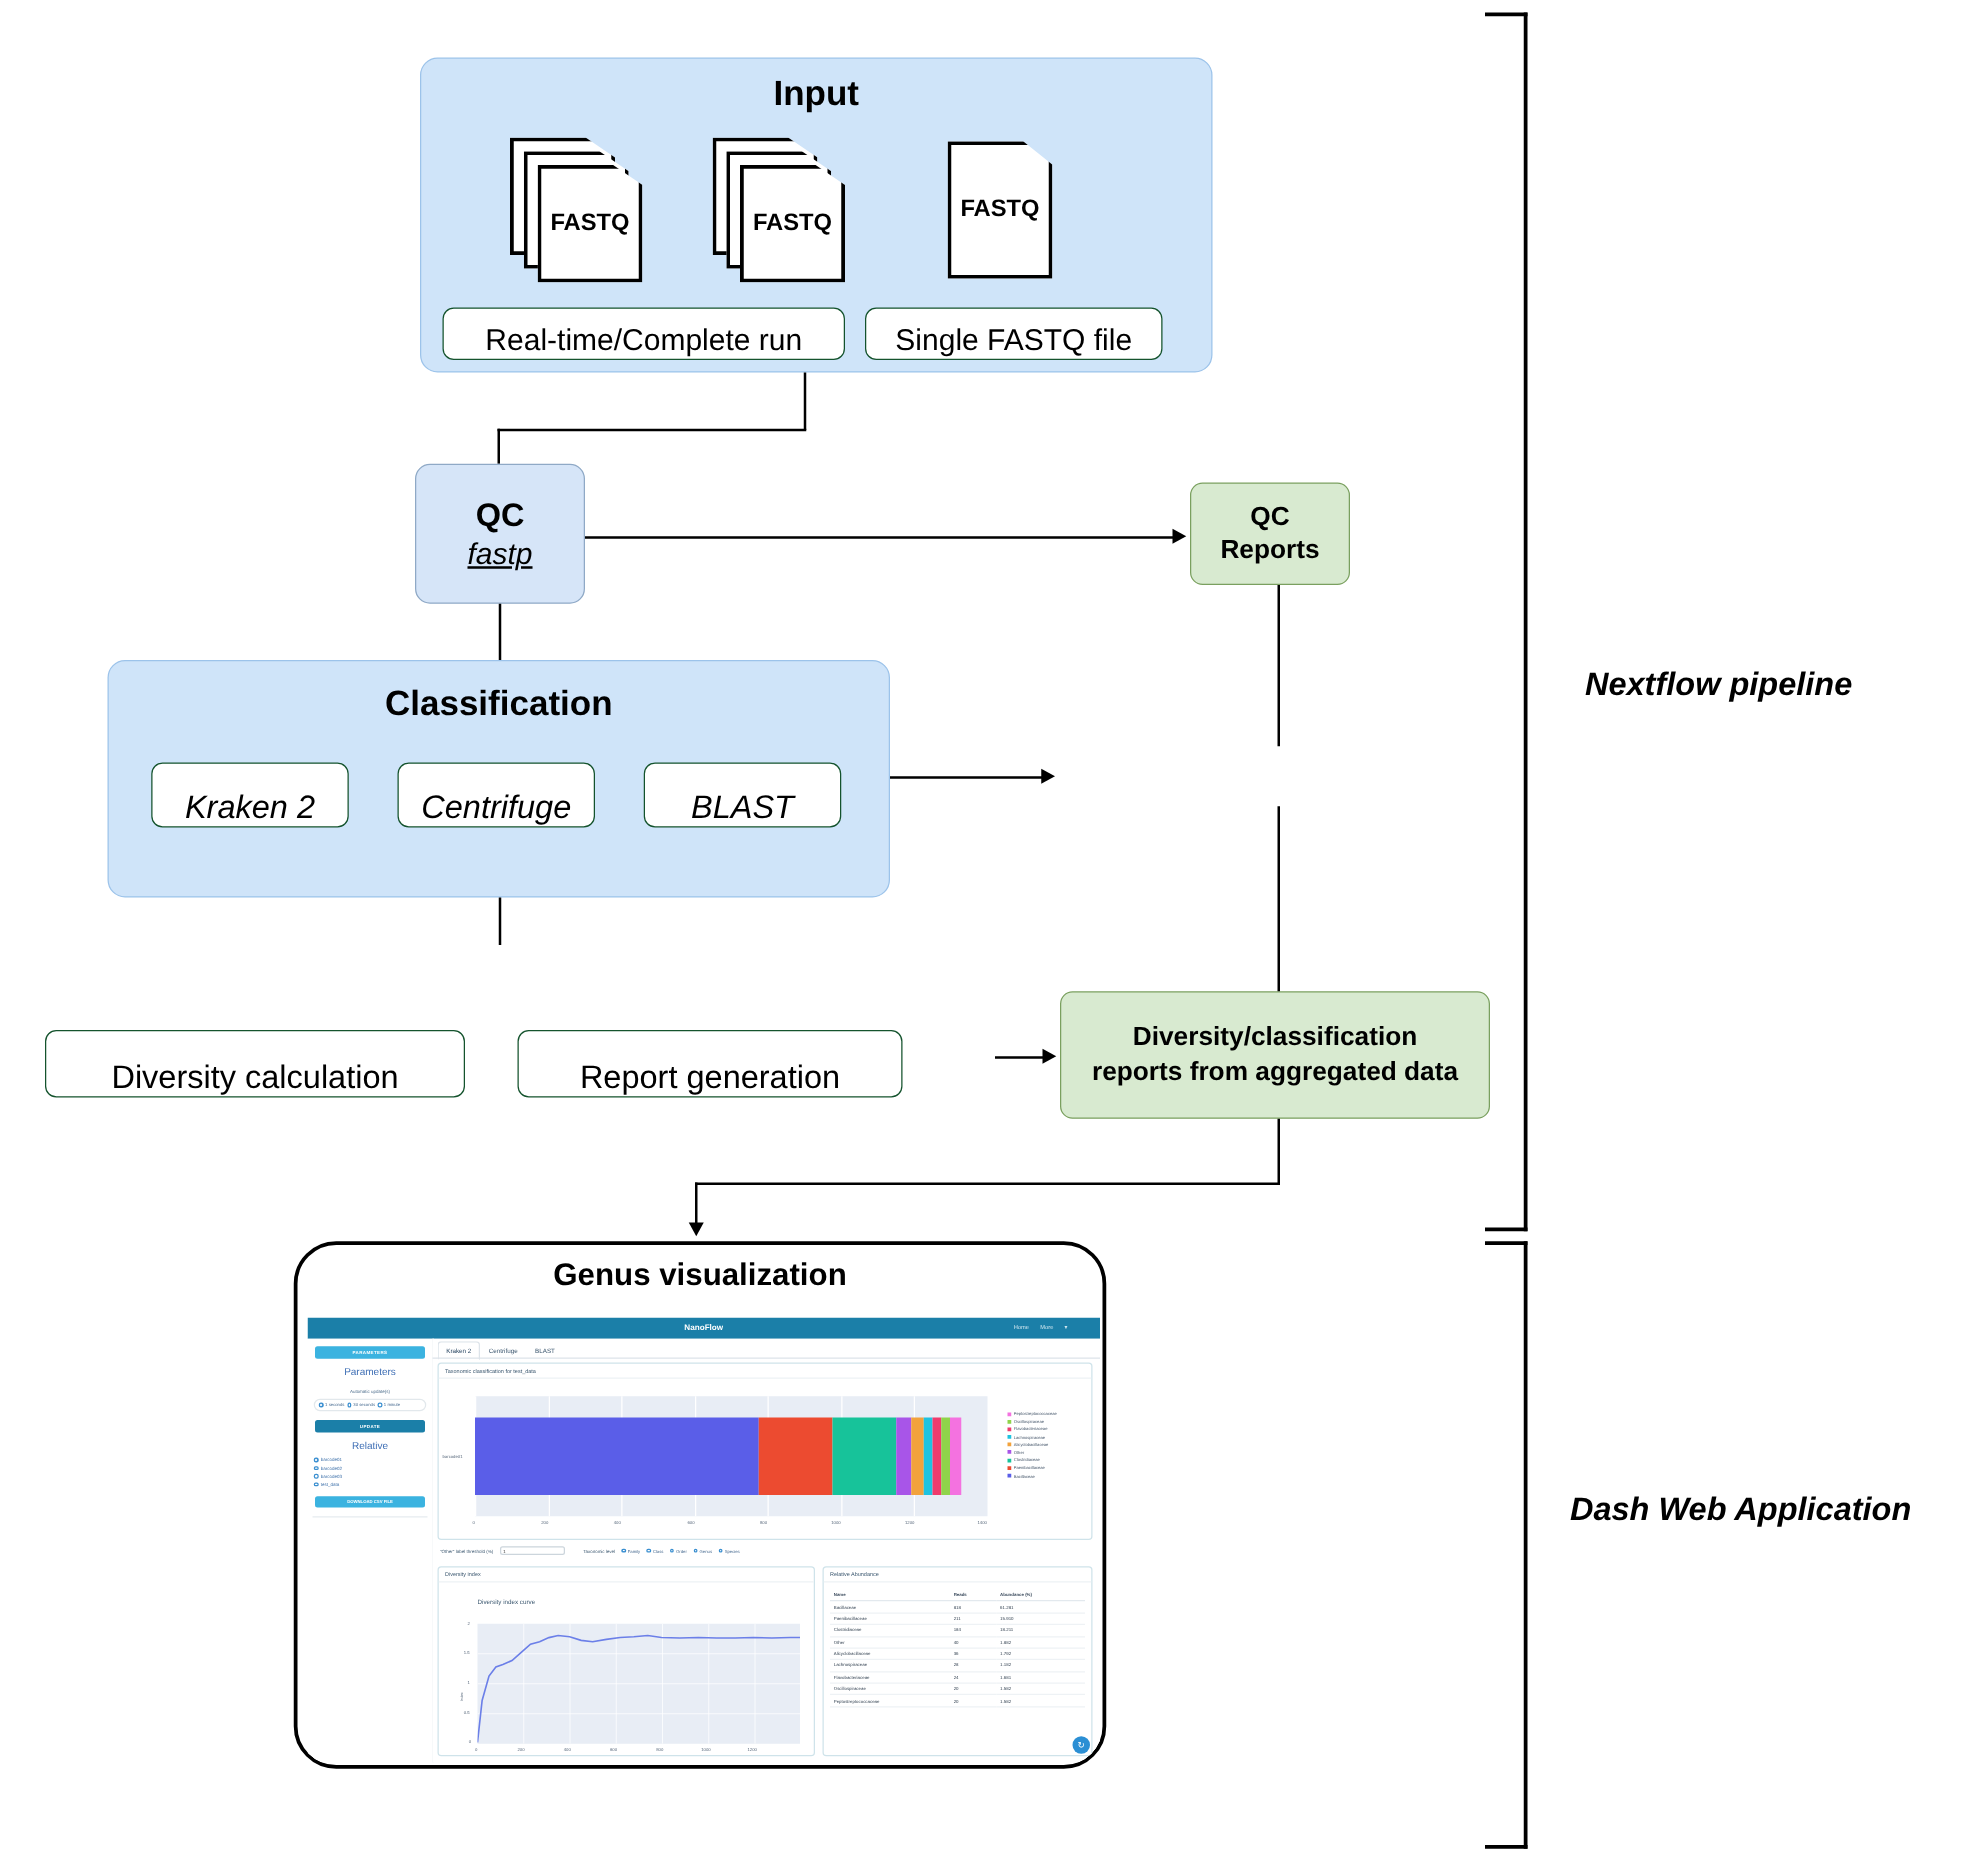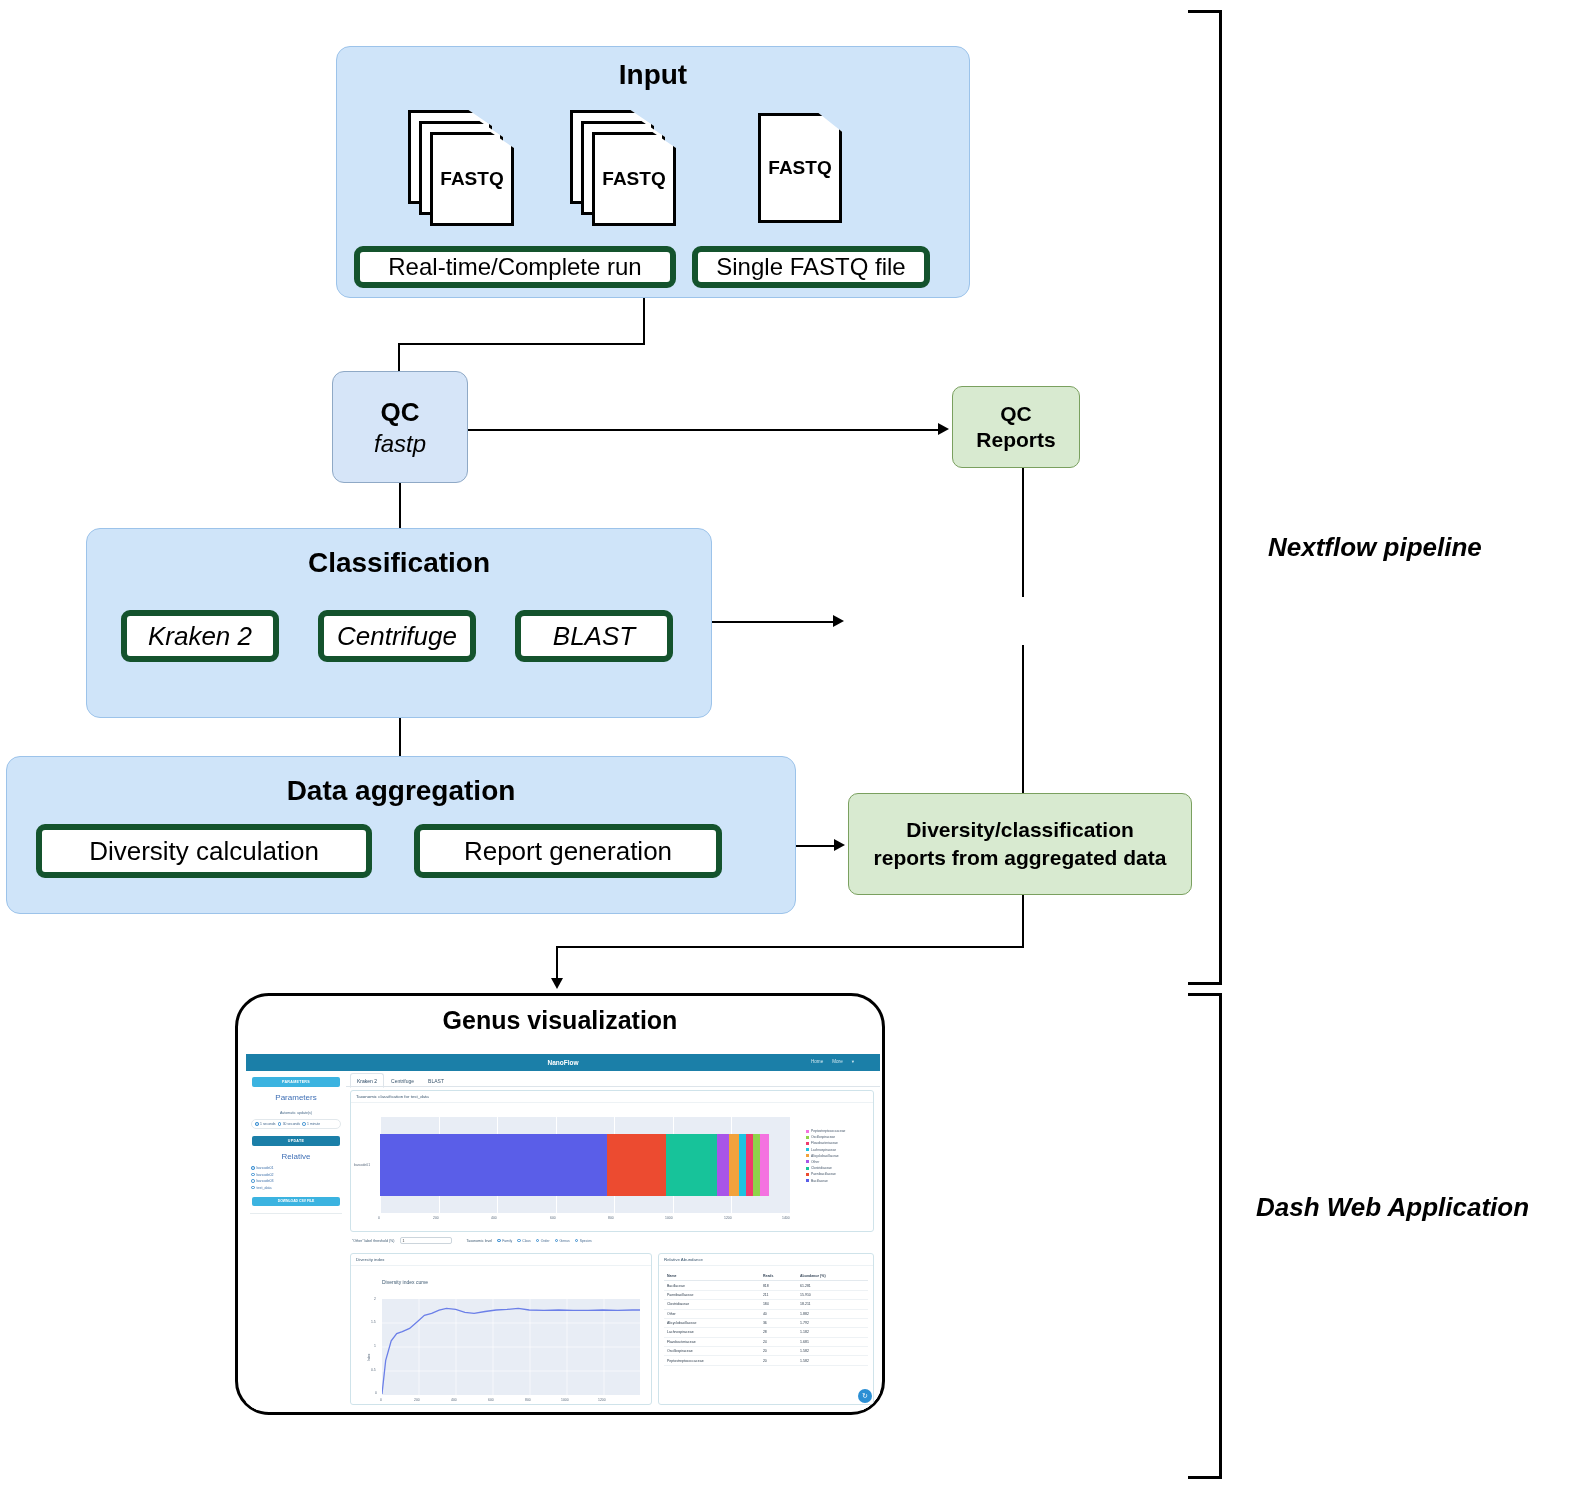--- a/index.html
+++ b/index.html
@@ -6,22 +6,22 @@
   body{width:1584px;height:1489px;position:relative;font-family:"Liberation Sans",sans-serif;overflow:hidden;}
 
   .stage{position:absolute;left:0;top:0;width:1584px;height:1489px;}
 
   
   .blue-box{position:absolute;background:#cfe4f9;border:1px solid #9cc3ea;border-radius:14px;box-sizing:border-box;}
   .blue-node{position:absolute;background:#d6e5f8;border:1.5px solid #8fa9c6;border-radius:12px;box-sizing:border-box;
              display:flex;flex-direction:column;align-items:center;justify-content:center;}
   .green-box{position:absolute;background:#d8ead0;border:1.5px solid #7aa05f;border-radius:10px;box-sizing:border-box;
              display:flex;align-items:center;justify-content:center;text-align:center;font-weight:bold;color:#000;}
-  .white-pill{position:absolute;background:#ffffff;border:6px solid #14532d;border-radius:9px;box-sizing:border-box;
-              display:flex;align-items:center;justify-content:center;}
+  .white-pill{position:absolute;background:#ffffff;border:1px solid #14532d;border-radius:9px;box-sizing:border-box;
+              display:flex;align-items:flex-end;justify-content:center;}
 
   .box-title{position:absolute;width:100%;text-align:center;font-weight:bold;color:#000;}
 
   .lbl-28{font-size:28px;}
   .lbl-26{font-size:26px;}
   .lbl-24{font-size:24px;}
   .ital{font-style:italic;}
 
   
   .ln{position:absolute;background:#000;}
@@ -129,21 +129,21 @@
   <div class="white-pill" style="left:692px;top:246px;width:238px;height:42px;">
     <span class="lbl-24">Single FASTQ file</span>
   </div>
 
   <div class="ln v" style="left:643px;top:298px;height:46px;"></div>
   <div class="ln h" style="left:398px;top:343px;width:247px;"></div>
   <div class="ln v" style="left:398px;top:343px;height:28px;"></div>
 
   <div class="blue-node" style="left:332px;top:371px;width:136px;height:112px;">
     <div class="lbl-26" style="font-weight:bold;">QC</div>
-    <div class="lbl-24 ital" style="margin-top:2px;">fastp</div>
+    <div class="lbl-24 ital" style="margin-top:2px;text-decoration:underline;">fastp</div>
   </div>
 
   <div class="ln h" style="left:468px;top:429px;width:472px;"></div>
   <div class="arrow-r" style="left:938px;top:422.5px;"></div>
 
   <div class="green-box" style="left:952px;top:386px;width:128px;height:82px;font-size:21px;line-height:1.25;">
     <div>
       <div>QC</div>
       <div>Reports</div>
     </div>
@@ -165,23 +165,20 @@
   </div>
 
   <div class="ln h" style="left:712px;top:621px;width:123px;"></div>
   <div class="arrow-r" style="left:833px;top:614.5px;"></div>
 
 
   <div class="ln v" style="left:1022px;top:468px;height:129px;"></div>
 
   <div class="ln v" style="left:399px;top:718px;height:38px;"></div>
 
-  <div class="blue-box" style="left:6px;top:756px;width:790px;height:158px;">
-    <div class="box-title lbl-28" style="top:18px;">Data aggregation</div>
-  </div>
   <div class="white-pill" style="left:36px;top:824px;width:336px;height:54px;">
     <span class="lbl-26">Diversity calculation</span>
   </div>
   <div class="white-pill" style="left:414px;top:824px;width:308px;height:54px;">
     <span class="lbl-26">Report generation</span>
   </div>
 
   <div class="ln h" style="left:796px;top:845px;width:40px;"></div>
   <div class="arrow-r" style="left:834px;top:838.5px;"></div>
 

